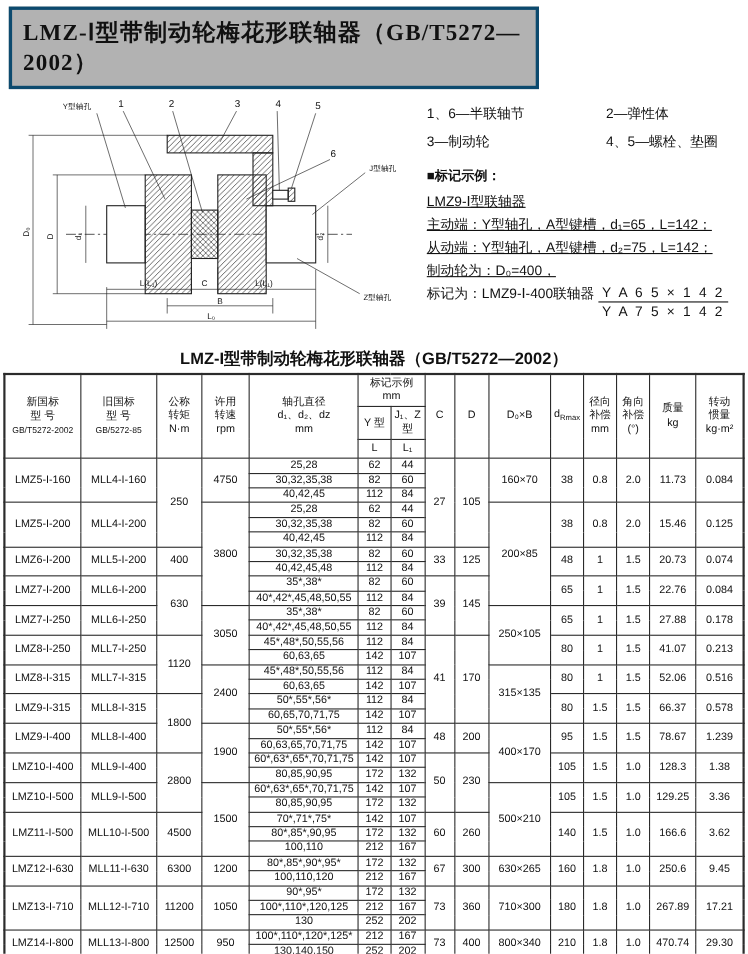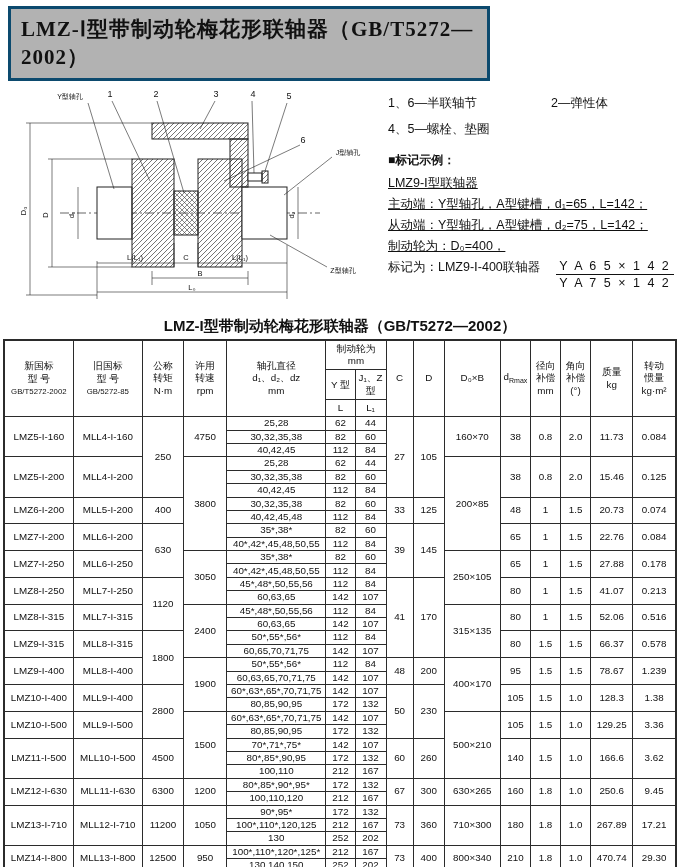--- a/index.html
+++ b/index.html
@@ -13,21 +13,21 @@
 
   .top-section { display: flex; margin: 4px 2px 0 2px; height: 228px; }
   .diagram-wrap { width: 382px; height: 222px; }
   .info-panel { flex: 1; padding: 10px 4px 0 4px; font-size: 12.5px; }
   .legend { display: grid; grid-template-columns: 57% 43%; row-gap: 9px; margin-bottom: 14px; }
   .legend span { white-space: nowrap; }
   .marking-heading { font-size: 12px; font-weight: bold; margin-bottom: 5px; }
   .marking-line { margin-bottom: 3px; line-height: 1.45; white-space: nowrap; text-decoration: underline; }
   .marking-row { display: flex; margin-top: 2px; }
   .fraction { display: inline-flex; flex-direction: column; text-align: center;
-    margin-left: 16px; font-size: 12.5px; letter-spacing: 2px; }
+    margin-left: 4px; font-size: 12.5px; letter-spacing: 2px; }
   .fraction .num { border-bottom: 1.2px solid #111; padding: 0 3px 1px 3px; }
   .fraction .den { padding: 1px 3px 0 3px; }
 
   .table-title { text-align: center; font-weight: bold; font-size: 15px; margin: 4px 0 3px 0; }
 
   table.spec { width: 674px; margin-left: 3px; border-collapse: collapse;
     table-layout: fixed; font-size: 9.8px; }
   table.spec th, table.spec td { border: 1px solid #2b2b2b; text-align: center;
     vertical-align: middle; padding: 0 1px; overflow: hidden; }
   table.spec { border: 2px solid #2b2b2b; }
@@ -122,20 +122,21 @@
         <text x="198" y="191" text-anchor="middle">B</text>
         <text x="190" y="205" text-anchor="middle">L₀</text>
       </g>
     </svg>
   </div>
 
   <div class="info-panel">
     <div class="legend">
       <span>1、6—半联轴节</span>
       <span>2—弹性体</span>
+      <span>3—制动轮</span>
       <span>4、5—螺栓、垫圈</span>
     </div>
     <div class="marking-heading">■标记示例：</div>
     <div class="marking-line">LMZ9-Ⅰ型联轴器</div>
     <div class="marking-line">主动端：Y型轴孔，A型键槽，d₁=65，L=142；</div>
     <div class="marking-line">从动端：Y型轴孔，A型键槽，d₂=75，L=142；</div>
     <div class="marking-line">制动轮为：D₀=400，</div>
     <div class="marking-row">
       <span>标记为：LMZ9-Ⅰ-400联轴器</span>
       <span class="fraction">
@@ -174,21 +175,21 @@
 型 号</span><span class="std-small">GB/5272-85</span></th>
       <th rowspan="3">公称
 转矩
 N·m</th>
       <th rowspan="3">许用
 转速
 rpm</th>
       <th rowspan="3">轴孔直径
 d₁、d₂、dz
 mm</th>
-      <th colspan="2">制动轮为
+      <th colspan="2">标记示例
 mm</th>
       <th rowspan="3">C</th>
       <th rowspan="3">D</th>
       <th rowspan="3">D₀×B</th>
       <th rowspan="3"><span>d</span><sub>Rmax</sub></th>
       <th rowspan="3">径向
 补偿
 mm</th>
       <th rowspan="3">角向
 补偿

